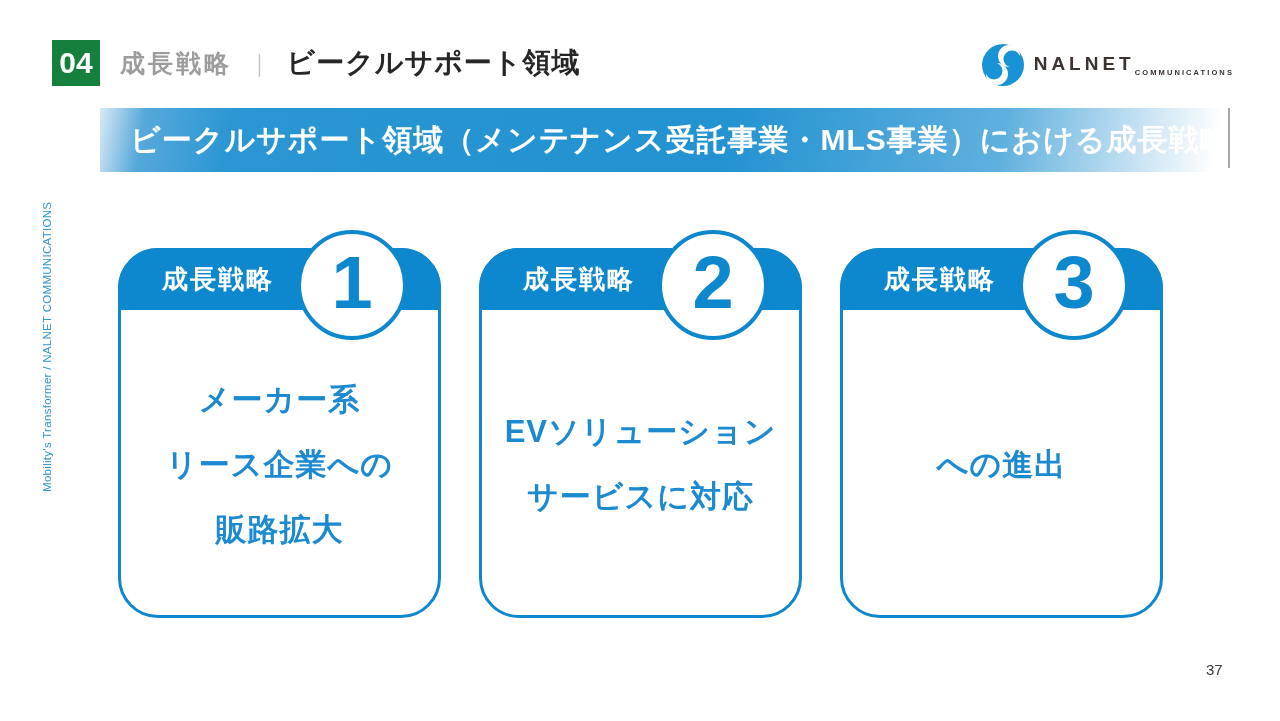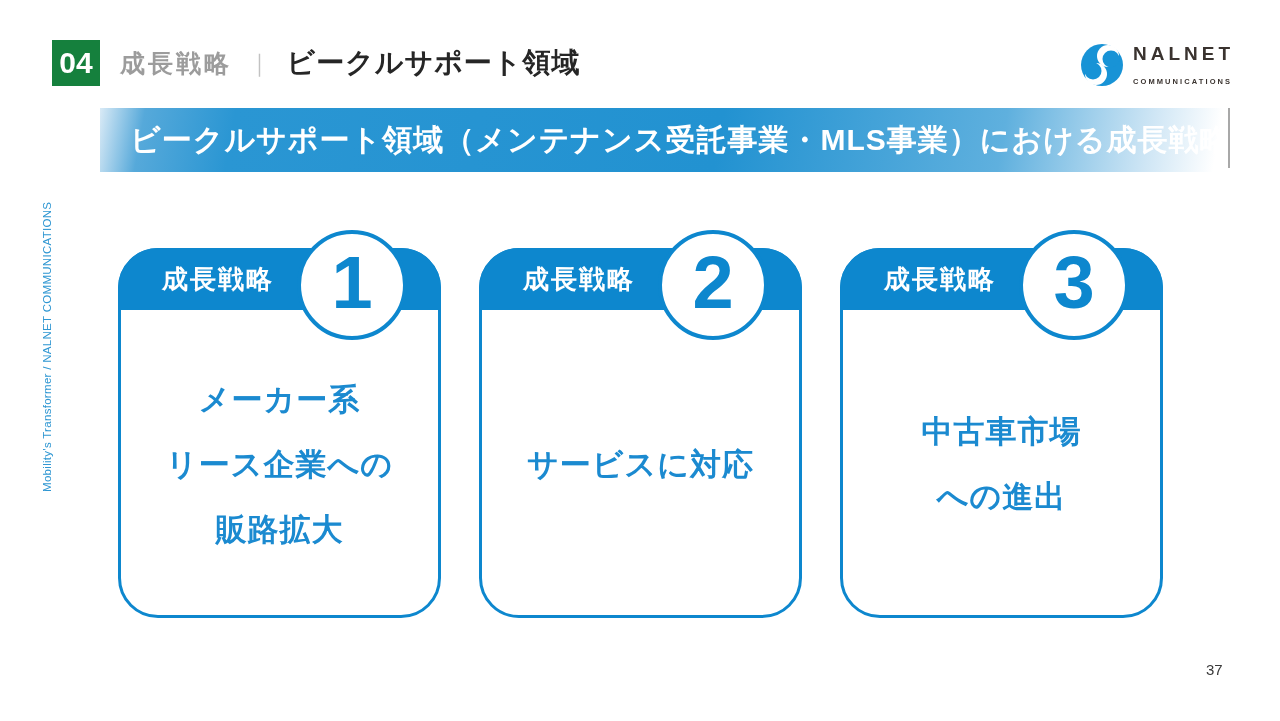--- a/index.html
+++ b/index.html
@@ -17,21 +17,21 @@
     width:48px; height:46px; background:#15803d; color:#fff;
     font-weight:bold; font-size:30px; display:flex; align-items:center; justify-content:center;
   }
   .section-label { margin-left:20px; color:#9c9c9c; font-weight:bold; font-size:25px; letter-spacing:3px; }
   .header-divider { margin:0 16px; color:#c2c2c2; font-size:23px; font-weight:normal; }
   .page-title { color:#262626; font-weight:bold; font-size:28px; letter-spacing:1px; }
 
   
   .logo { position:absolute; right:46px; top:42px; display:flex; align-items:center; }
   .logo-mark { width:46px; height:46px; }
-  .logo-text { margin-left:8px; display:flex; flex-direction:column; }
+  .logo-text { margin-left:8px; display:flex; }
   .logo-name { font-size:19px; font-weight:bold; color:#3a332f; letter-spacing:4px; line-height:1; }
   .logo-sub { font-size:7.5px; font-weight:bold; color:#3a332f; letter-spacing:2.1px; margin-top:15px; line-height:1; }
 
   
   .banner {
     position:absolute; left:100px; top:108px; width:1124px; height:64px;
     display:flex; align-items:center; padding-left:30px;
     color:#fff; font-size:30px; font-weight:bold; letter-spacing:1px;
     background:linear-gradient(100deg,
       #d9eaf6 0%, #56a9da 4%, #2a96d3 12%, #2292d1 55%,
@@ -123,32 +123,32 @@
   </div>
 
   <div class="card">
     <div class="card-header">
       <div class="badge-label">成長戦略</div>
     </div>
     <div class="card-circle">
       <div class="circle-number">2</div>
     </div>
     <div class="card-body">
+      <div class="card-line">EVソリューション</div>
       <div class="card-line">サービスに対応</div>
     </div>
   </div>
 
   <div class="card">
     <div class="card-header">
       <div class="badge-label">成長戦略</div>
     </div>
     <div class="card-circle">
       <div class="circle-number">3</div>
     </div>
     <div class="card-body">
-      <div class="card-line">中古車市場</div>
       <div class="card-line">への進出</div>
     </div>
   </div>
 
 </div>
 
 <div class="page-num">37</div>
 
 </body></html>

